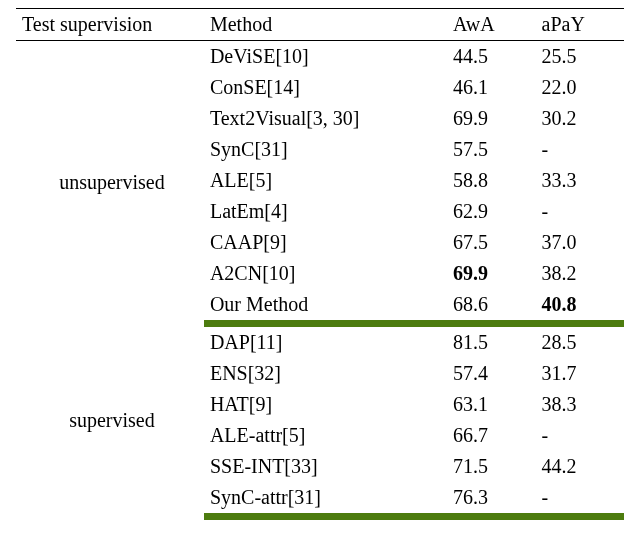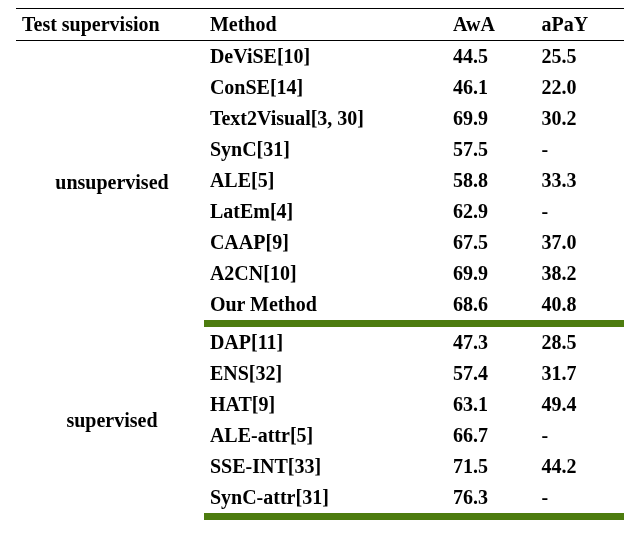--- a/index.html
+++ b/index.html
@@ -18,21 +18,21 @@
     padding: 8px 16px 8px 16px;
   }
   table {
     border-collapse: collapse;
     width: 100%;
     table-layout: fixed;
   }
   td, th {
     text-align: left;
     padding: 4px 6px 4px 6px;
-    font-weight: bold;
+    font-weight: normal;
     vertical-align: middle;
   }
   th {
     border-top: 1px solid #000;
     border-bottom: 1px solid #000;
   }
   .rule-bottom td {
     border-bottom: 7px solid #4d7c0f;
   }
   .col-sup { width: 170px; }
@@ -109,32 +109,32 @@
           <td>38.2</td>
         </tr>
         <tr class="rule-bottom">
           <td>Our Method</td>
           <td>68.6</td>
           <td class="bold">40.8</td>
         </tr>
         <tr>
           <td rowspan="6" class="supcell">supervised</td>
           <td>DAP[11]</td>
-          <td>47.3</td>
+          <td>81.5</td>
           <td>28.5</td>
         </tr>
         <tr>
           <td>ENS[32]</td>
           <td>57.4</td>
           <td>31.7</td>
         </tr>
         <tr>
           <td>HAT[9]</td>
           <td>63.1</td>
-          <td>49.4</td>
+          <td>38.3</td>
         </tr>
         <tr>
           <td>ALE-attr[5]</td>
           <td>66.7</td>
           <td>-</td>
         </tr>
         <tr>
           <td>SSE-INT[33]</td>
           <td>71.5</td>
           <td>44.2</td>

